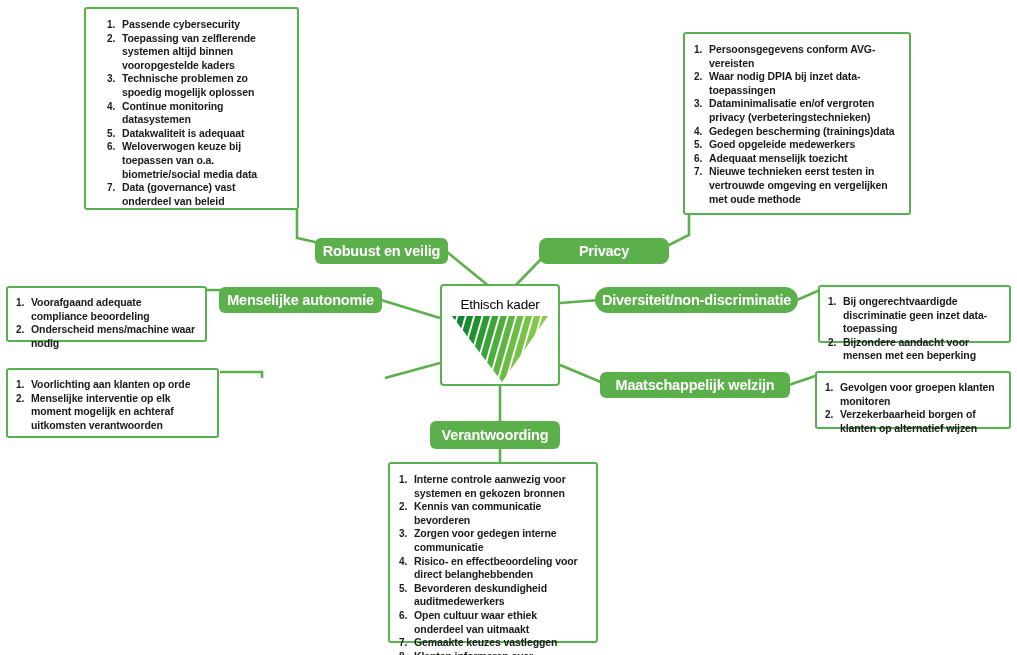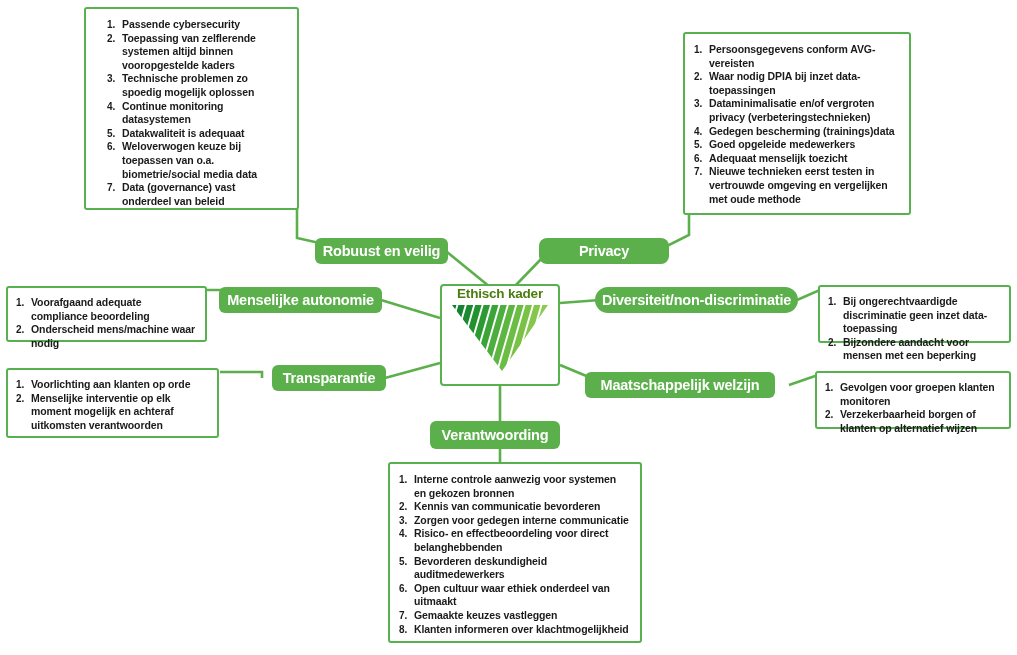--- a/index.html
+++ b/index.html
@@ -86,23 +86,24 @@
     box-sizing: border-box;
     background: #ffffff;
     border: 2px solid #56b14e;
     border-radius: 4px;
     z-index: 5;
     display: flex;
     flex-direction: column;
     align-items: center;
   }
   #center-title {
+    margin-top: 11px;
     font-size: 13.5px;
-    font-weight: 700;
-    color: #4d7c0f;
+    font-weight: 400;
+    color: #000000;
     letter-spacing: -0.2px;
   }
   #center-logo {
     margin-top: 4px;
   }
 </style>
 </head>
 <body>
 
 <div id="canvas">
@@ -185,21 +186,21 @@
     </ol>
   </div>
 
   <div class="listbox pad-b" style="left:815px; top:371px; width:196px; height:58px;">
     <ol>
       <li>Gevolgen voor groepen klanten monitoren</li>
       <li>Verzekerbaarheid borgen of klanten op alternatief wijzen</li>
     </ol>
   </div>
 
-  <div class="listbox pad-a" style="left:388px; top:462px; width:254px; height:181px;">
+  <div class="listbox pad-a" style="left:388px; top:462px; width:210px; height:181px;">
     <ol>
       <li>Interne controle aanwezig voor systemen en gekozen bronnen</li>
       <li>Kennis van communicatie bevorderen</li>
       <li>Zorgen voor gedegen interne communicatie</li>
       <li>Risico- en effectbeoordeling voor direct belanghebbenden</li>
       <li>Bevorderen deskundigheid auditmedewerkers</li>
       <li>Open cultuur waar ethiek onderdeel van uitmaakt</li>
       <li>Gemaakte keuzes vastleggen</li>
       <li>Klanten informeren over klachtmogelijkheid</li>
     </ol>
@@ -214,25 +215,22 @@
   </div>
 
   <div class="pill" style="left:219px; top:287px; width:163px; height:26px;">
     <span>Menselijke autonomie</span>
   </div>
 
   <div class="pill" style="left:595px; top:287px; width:203px; height:26px;border-radius:13px;">
     <span>Diversiteit/non-discriminatie</span>
   </div>
 
-  <div class="pill" style="left:272px; top:365px; width:114px; height:26px;">
-    <span>Transparantie</span>
-  </div>
-
-  <div class="pill" style="left:585px; top:372px; width:190px; height:26px;">
+
+  <div class="pill" style="left:600px; top:372px; width:190px; height:26px;">
     <span>Maatschappelijk welzijn</span>
   </div>
 
   <div class="pill" style="left:430px; top:421px; width:130px; height:28px;">
     <span>Verantwoording</span>
   </div>
 
   <div id="center-node" style="left:440px; top:284px; width:120px; height:102px;">
     <div id="center-title">Ethisch kader</div>
     <div id="center-logo">

